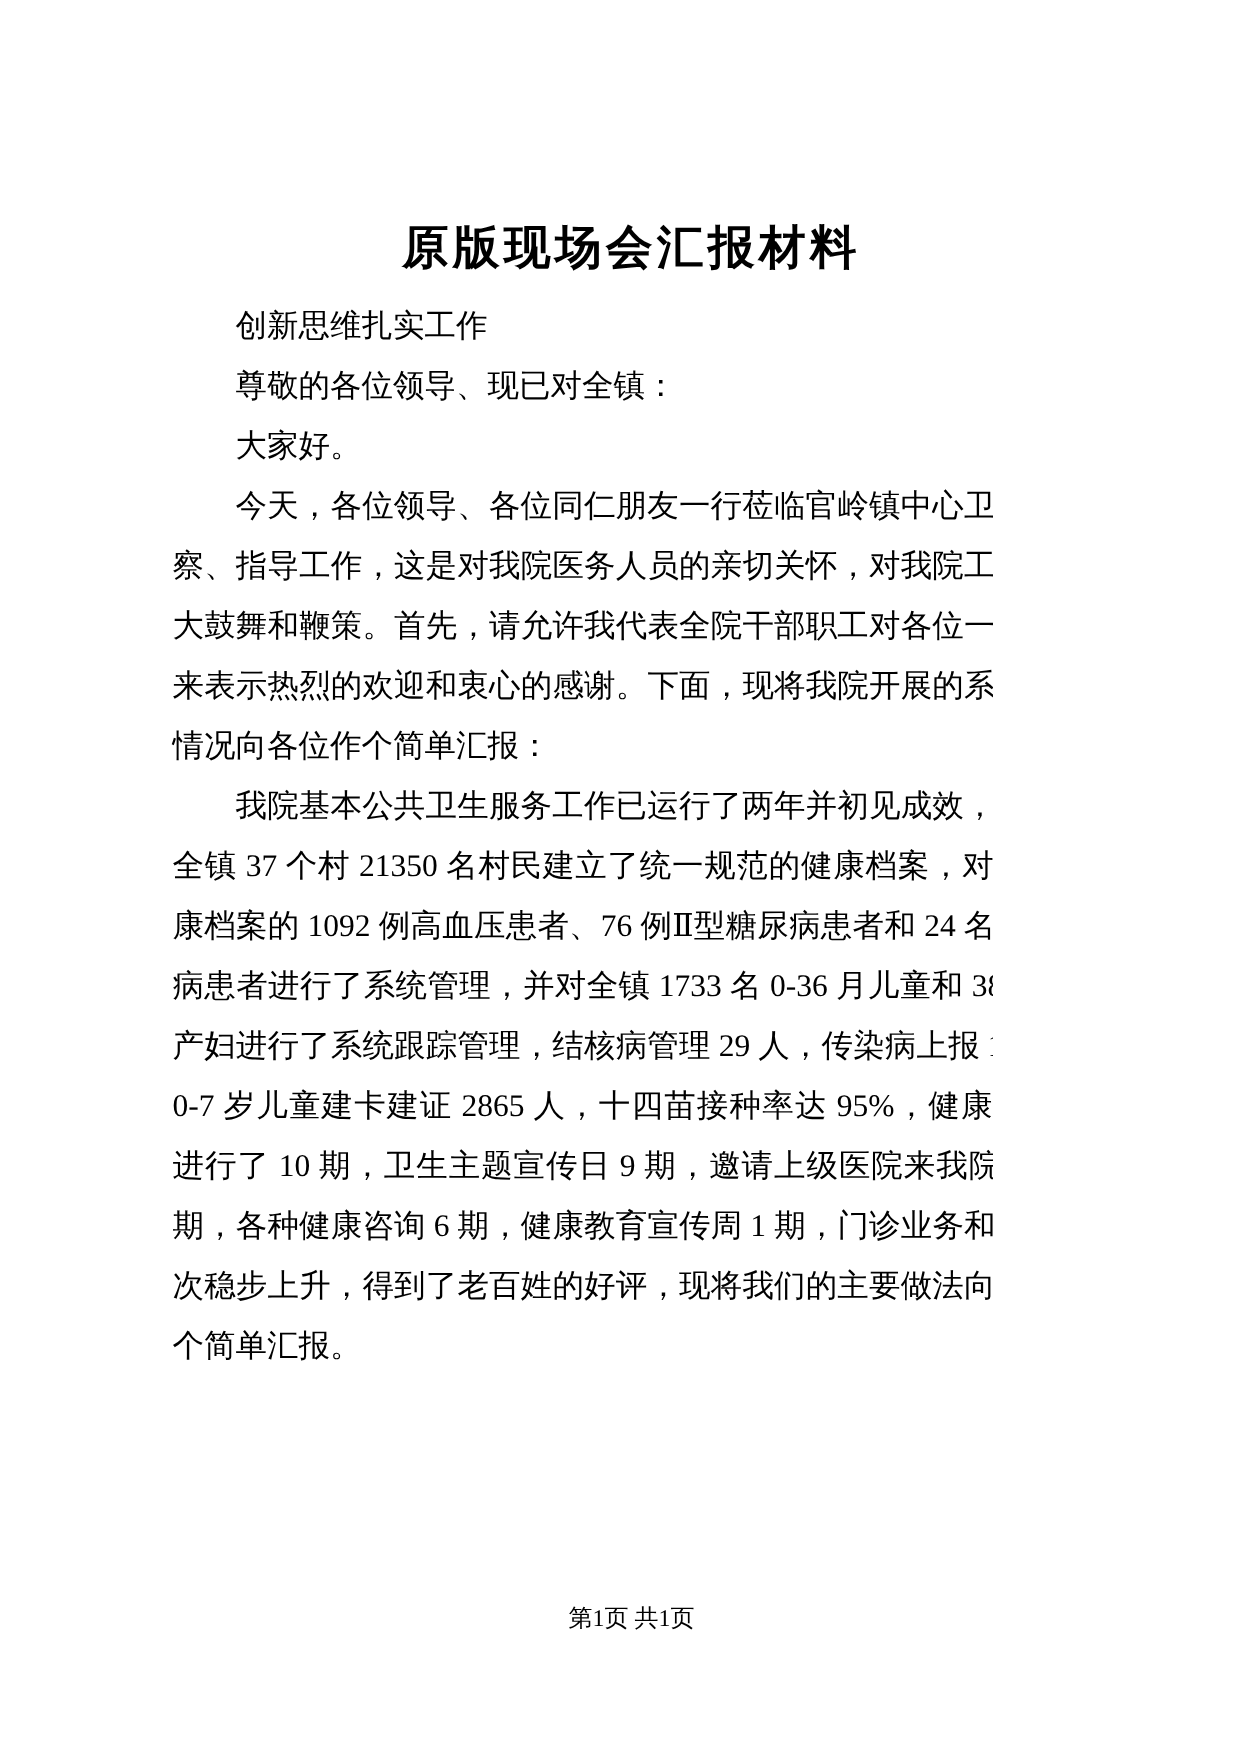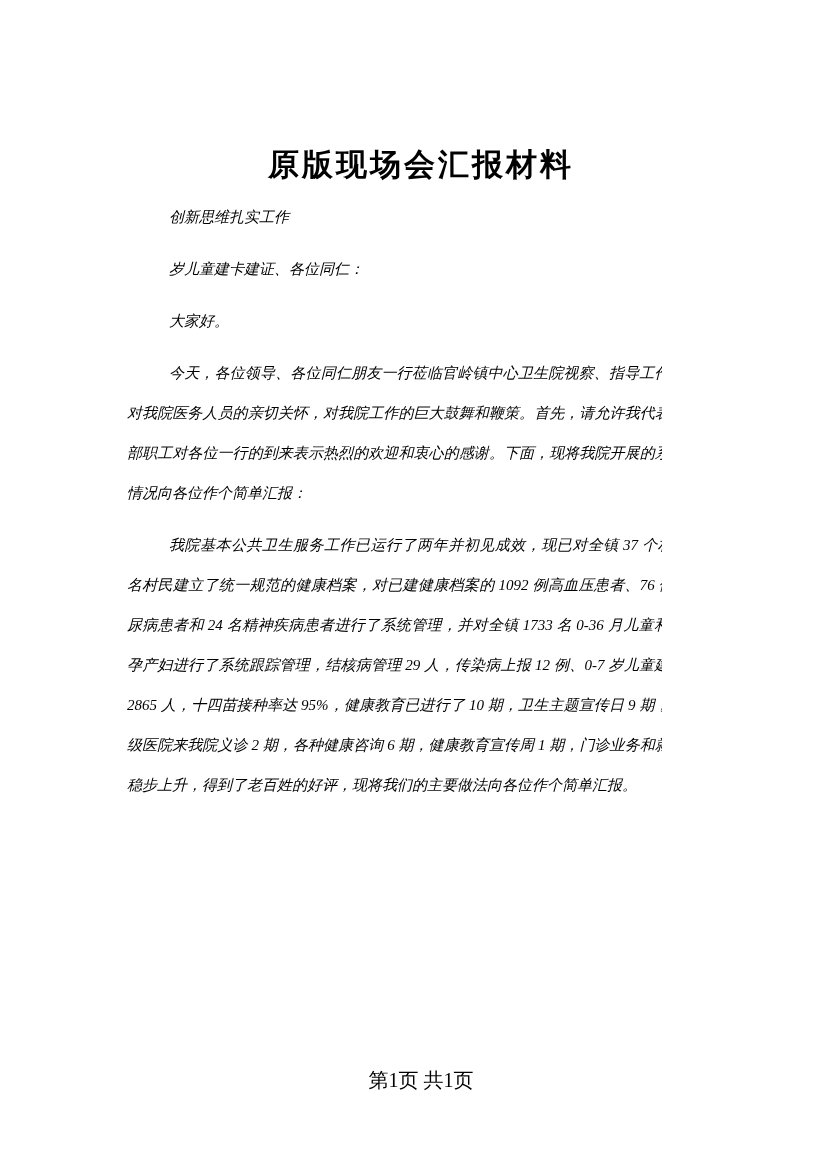--- a/index.html
+++ b/index.html
@@ -25,46 +25,45 @@
   .doc-title {
     margin: 0 0 12px 0;
     font-size: 31px;
     font-weight: bold;
     line-height: 40px;
     text-align: center;
     letter-spacing: 3px;
     white-space: nowrap;
   }
   .para {
-    margin: 12px;
-    font-size: 15px;
+    margin: 0;
+    font-size: 21px;
     line-height: 40px;
     text-align: justify;
     text-indent: 42px;
     word-break: break-all;
-    font-style: italic;
   }
   .footer {
     position: absolute;
     left: 115px;
     top: 1068px;
     width: 612px;
     text-align: center;
-    font-size: 20px;
+    font-size: 16px;
     line-height: 24px;
   }
 </style>
 </head>
 <body>
 
 <div class="page">
   <div class="content">
     <h1 class="doc-title">原版现场会汇报材料</h1>
 
     <p class="para">创新思维扎实工作</p>
-    <p class="para">岁儿童建卡建证、各位同仁：</p>
+    <p class="para">尊敬的各位领导、现已对全镇：</p>
     <p class="para">大家好。</p>
     <p class="para">今天，各位领导、各位同仁朋友一行莅临官岭镇中心卫生院视察、指导工作，这是对我院医务人员的亲切关怀，对我院工作的巨大鼓舞和鞭策。首先，请允许我代表全院干部职工对各位一行的到来表示热烈的欢迎和衷心的感谢。下面，现将我院开展的系列工作情况向各位作个简单汇报：</p>
     <p class="para">我院基本公共卫生服务工作已运行了两年并初见成效，现已对全镇 37 个村 21350 名村民建立了统一规范的健康档案，对已建健康档案的 1092 例高血压患者、76 例Ⅱ型糖尿病患者和 24 名精神疾病患者进行了系统管理，并对全镇 1733 名 0-36 月儿童和 389 例孕产妇进行了系统跟踪管理，结核病管理 29 人，传染病上报 12 例、0-7 岁儿童建卡建证 2865 人，十四苗接种率达 95%，健康教育已进行了 10 期，卫生主题宣传日 9 期，邀请上级医院来我院义诊 2 期，各种健康咨询 6 期，健康教育宣传周 1 期，门诊业务和就诊人次稳步上升，得到了老百姓的好评，现将我们的主要做法向各位作个简单汇报。</p>
   </div>
 
   <div class="footer">第1页 共1页</div>
 </div>
 
 </body></html>

